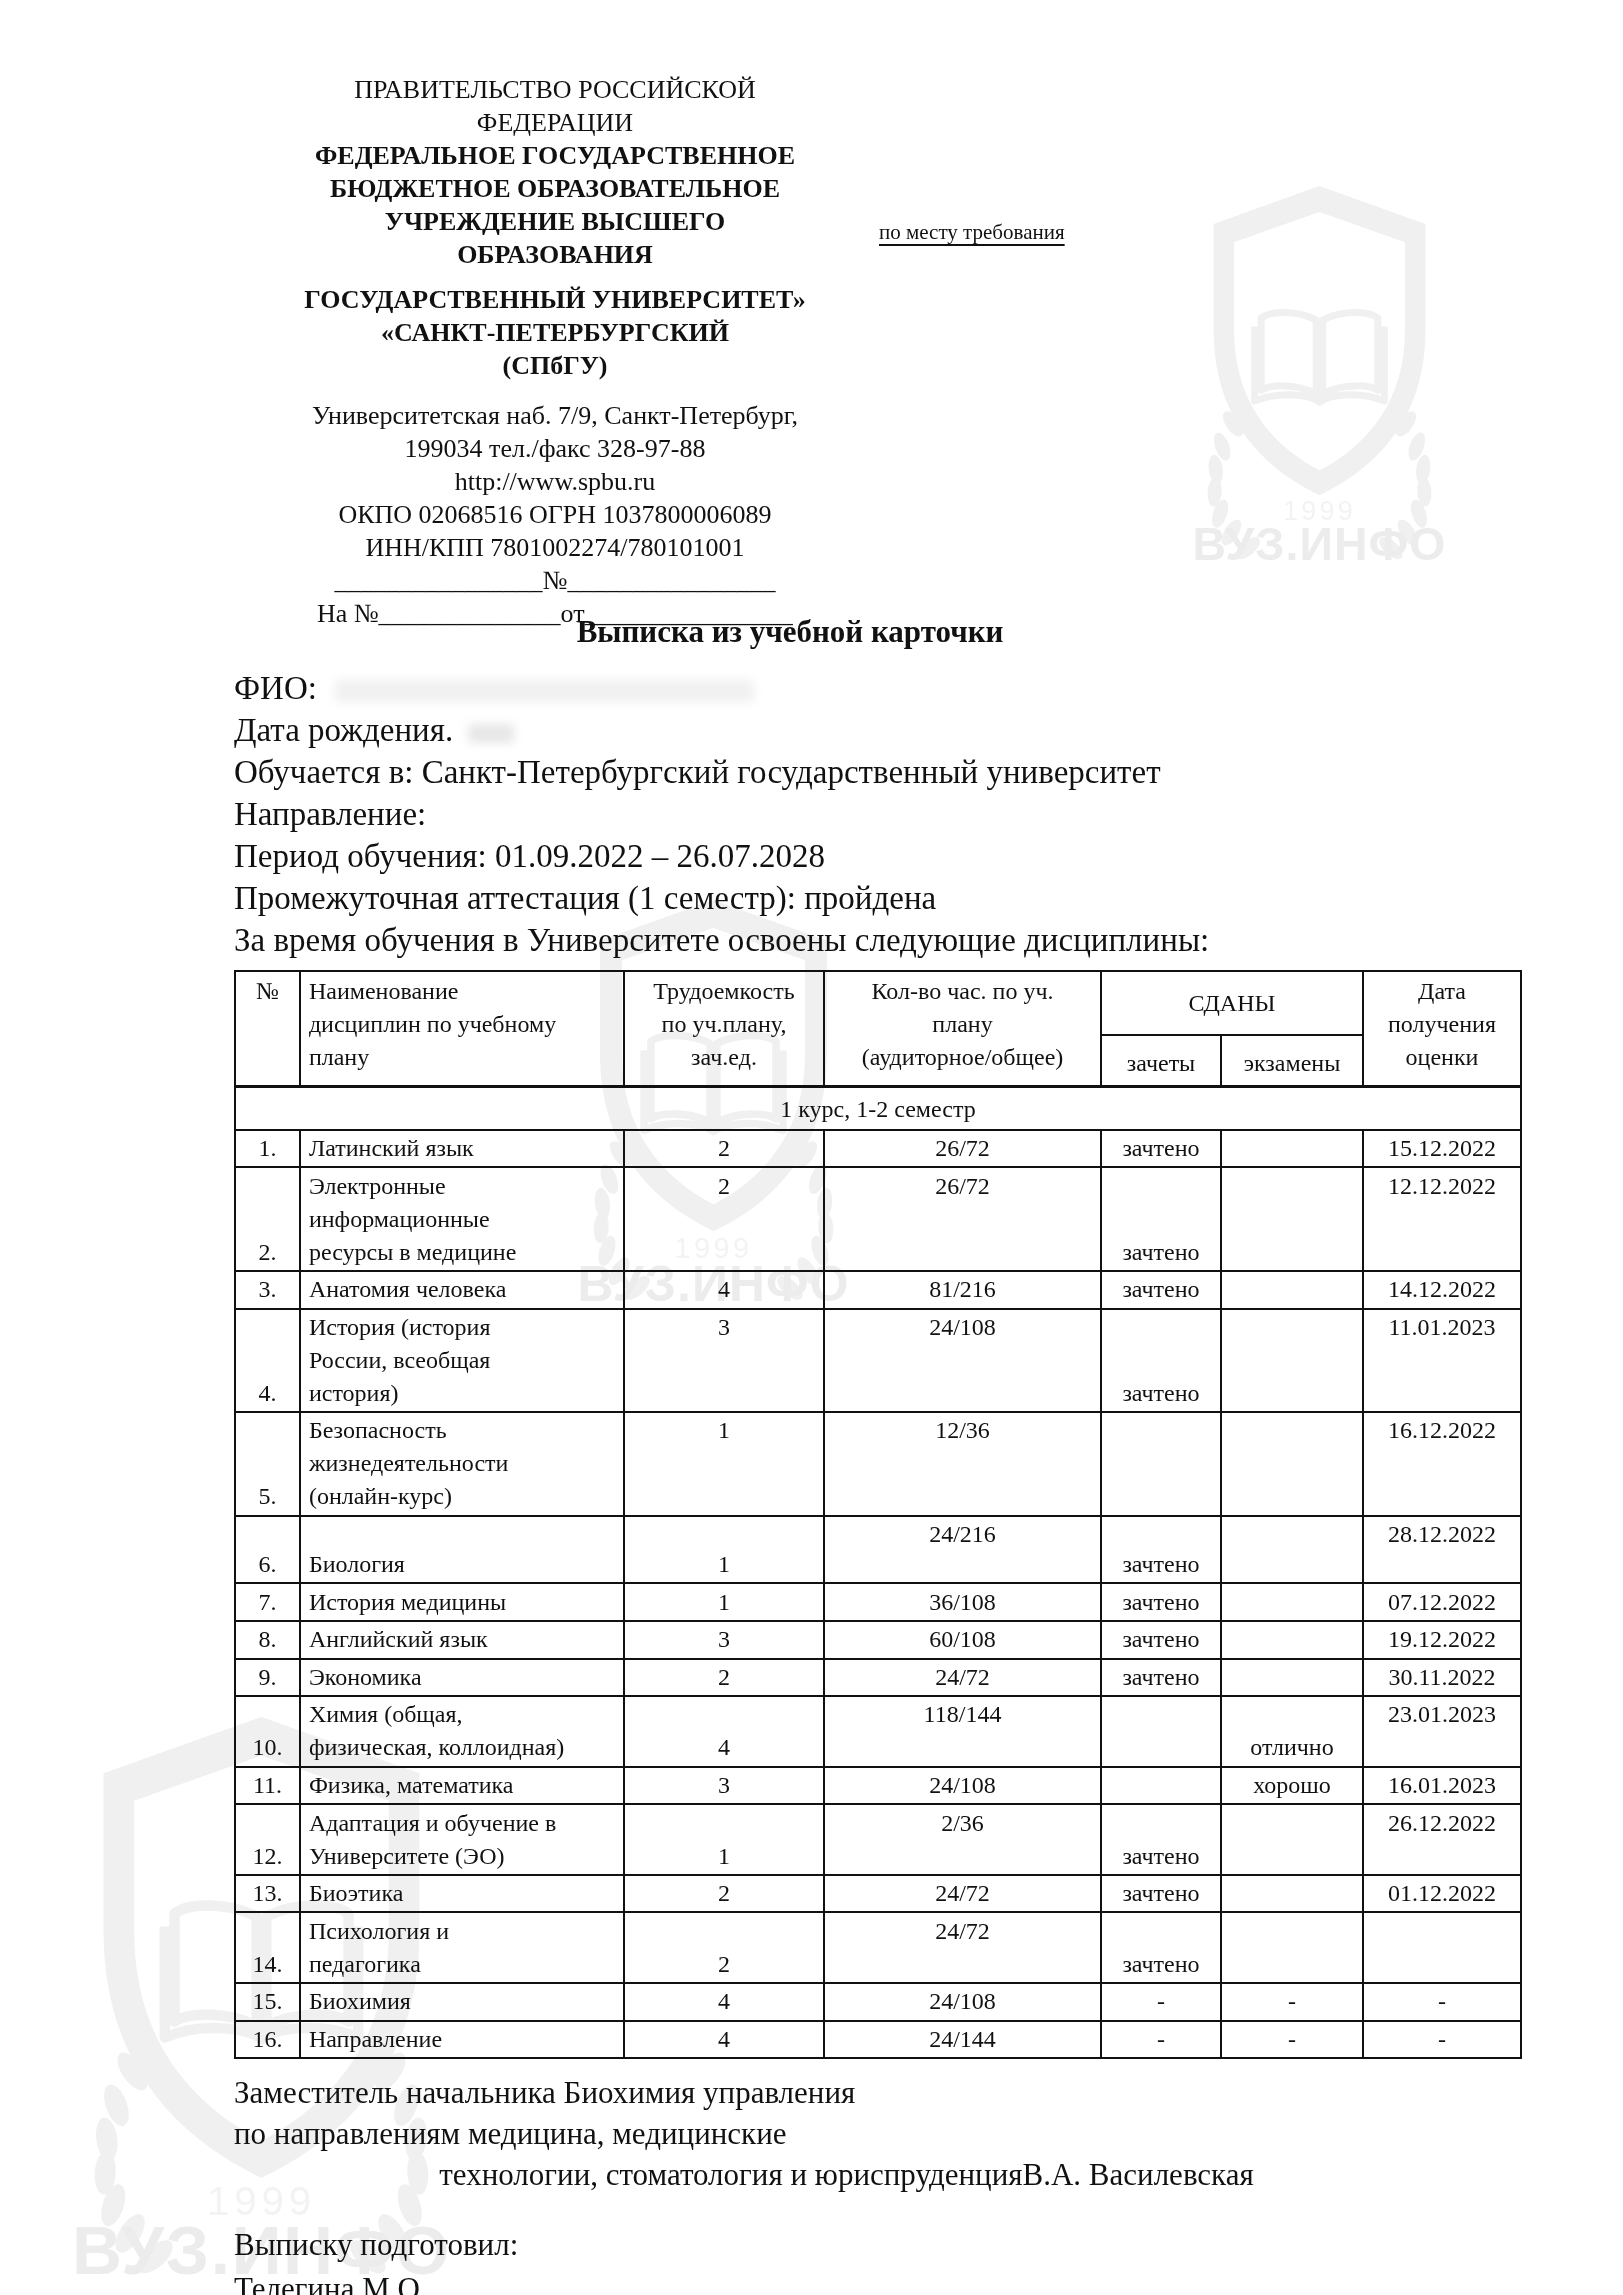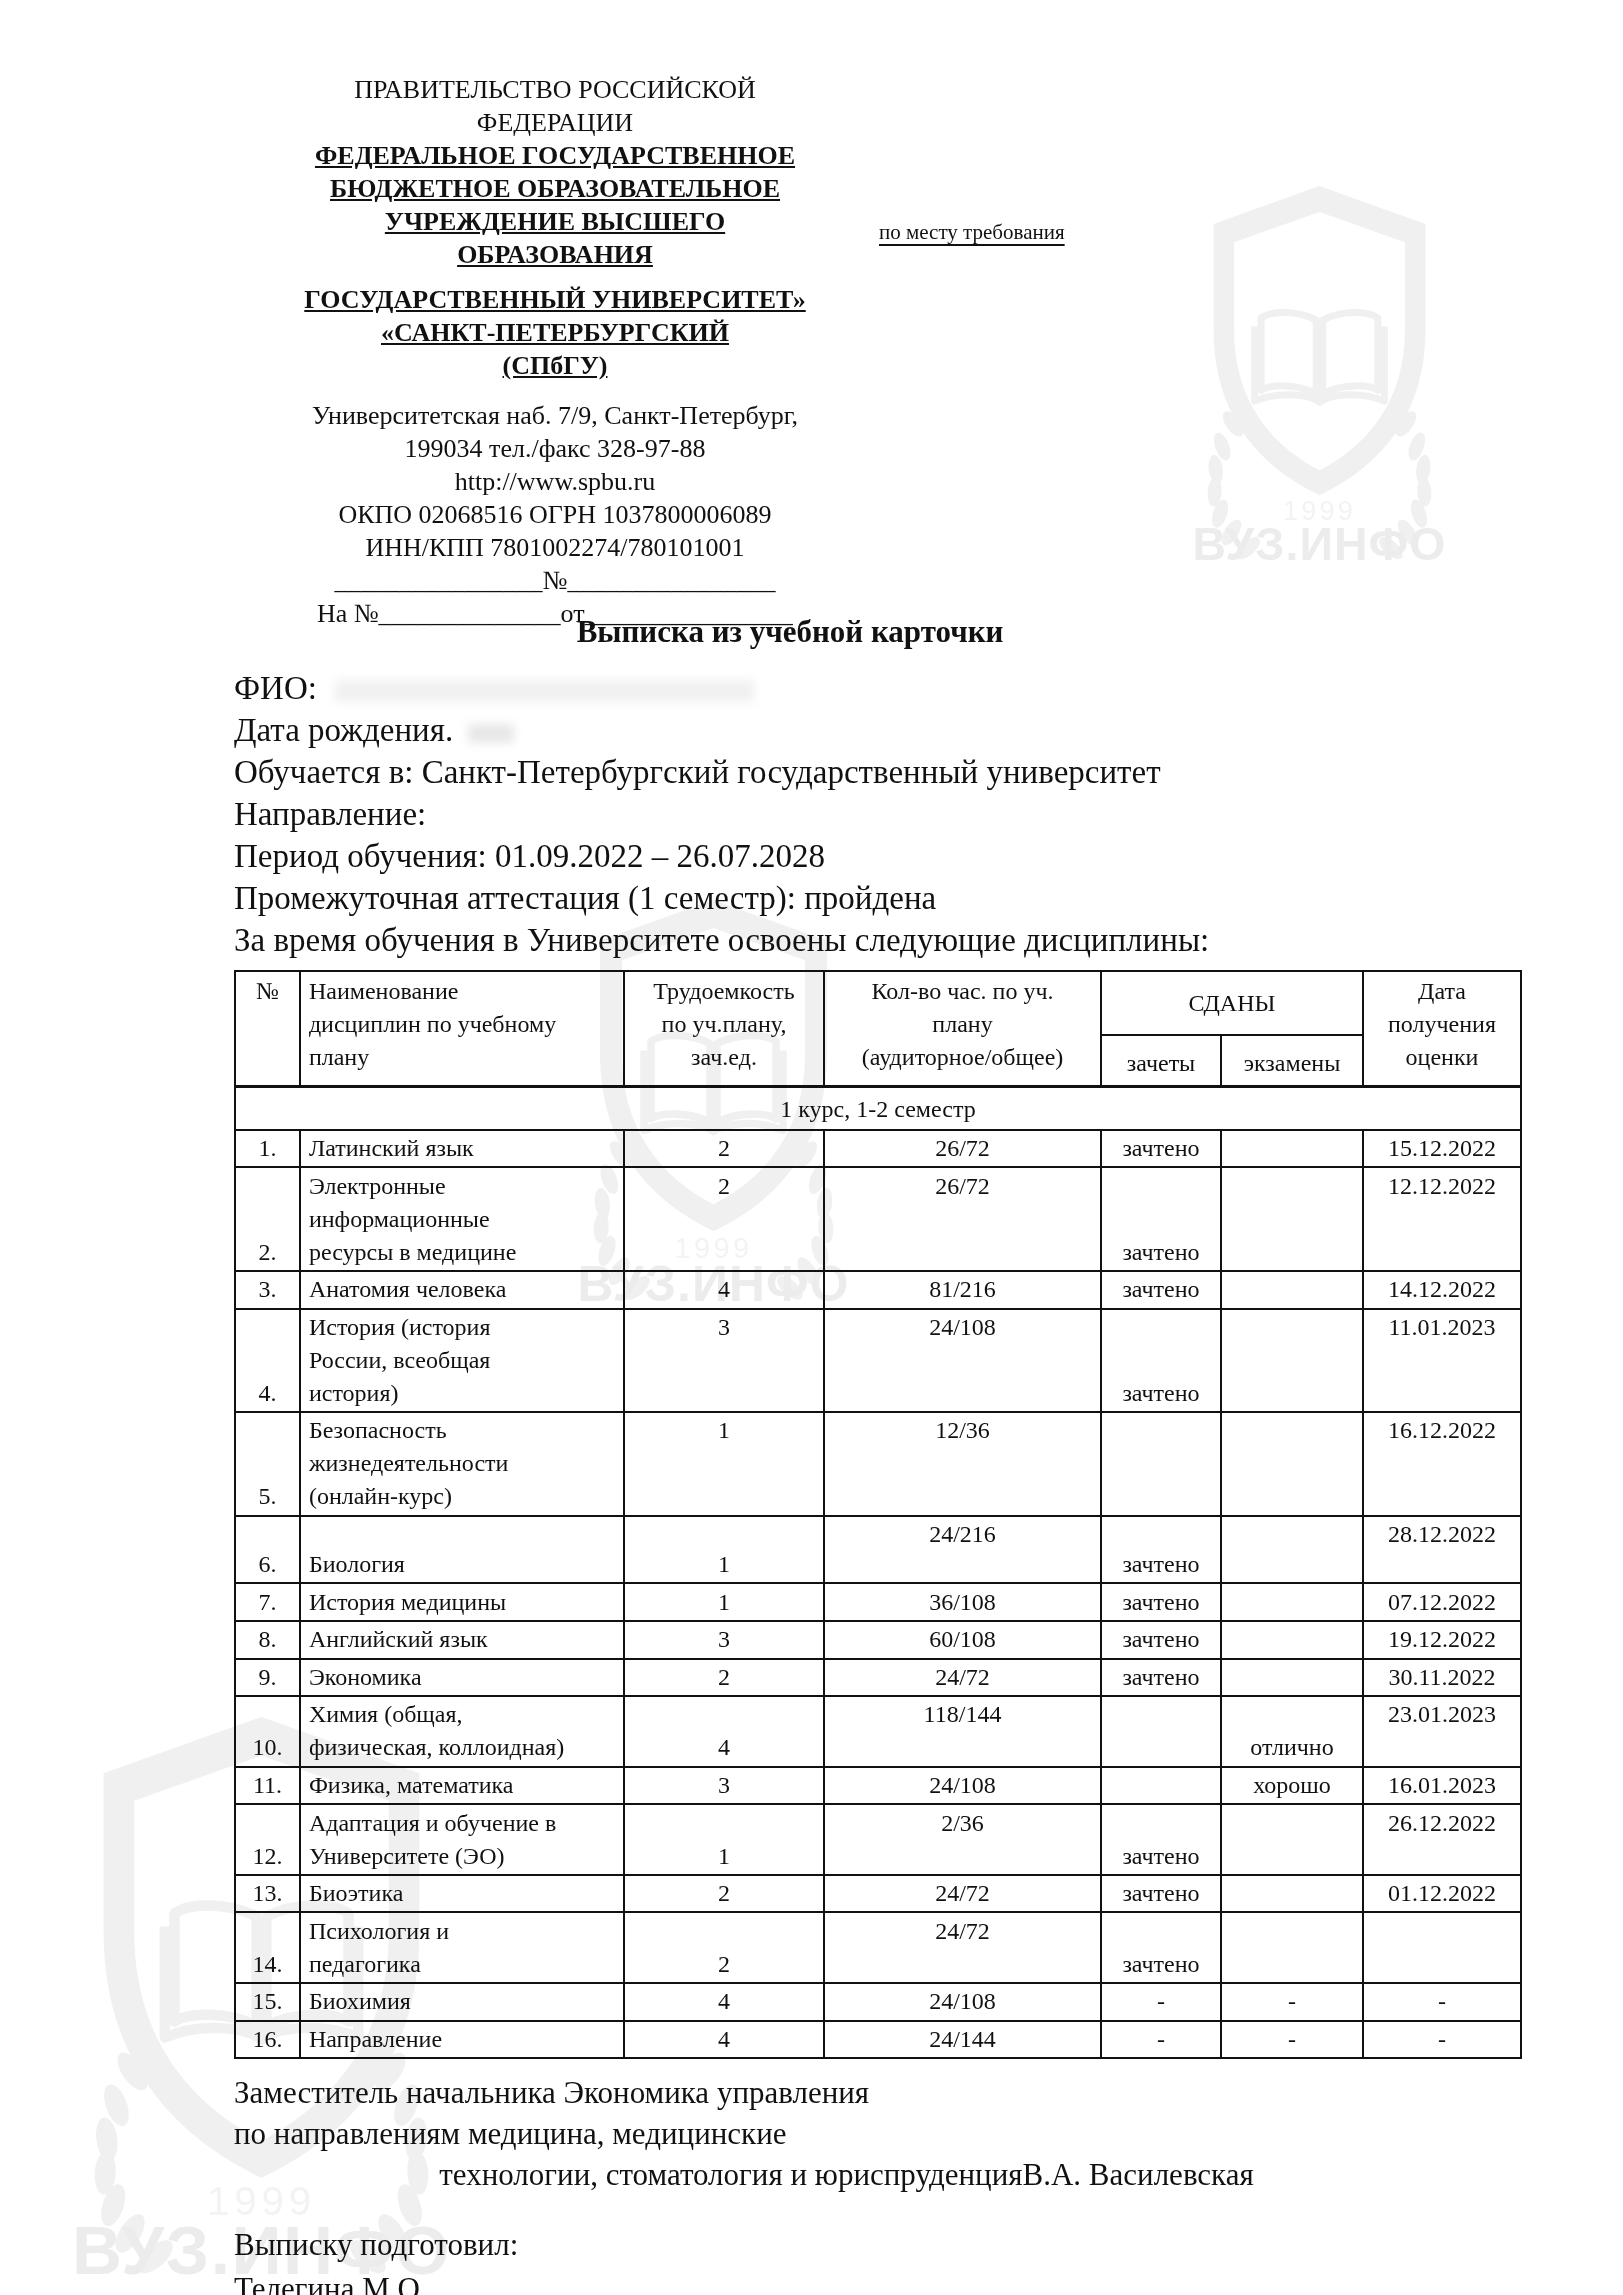--- a/index.html
+++ b/index.html
@@ -10,21 +10,21 @@
   
   .wm{position:absolute;z-index:0;}
   .wm svg{display:block;width:100%;height:auto;}
   .wm1{left:1179px;top:158px;width:281px;}
   .wm2{left:563px;top:870px;width:301px;}
   .wm3{left:52px;top:1675px;width:419px;}
   .defs-svg{position:absolute;width:0;height:0;overflow:hidden;}
   
   .letterhead{position:absolute;left:275px;top:73px;width:560px;z-index:1;
     text-align:center;font-size:26px;line-height:33px;}
-  .b{font-weight:bold;text-decoration:underline;}
+  .b{font-weight:bold;}
   .gap1{height:11.8px;} .gap2{height:17px;}
   .na-line{text-align:left;padding-left:42px;}
   .recipient{position:absolute;left:879px;top:220px;z-index:1;
     font-size:21px;text-decoration:underline;text-underline-offset:5.2px;}
   
   .main{position:absolute;left:234px;top:614px;width:1302px;z-index:1;}
   .doc-title{font-size:31px;font-weight:bold;text-align:center;padding-right:190px;margin-bottom:17px;}
   .info{font-size:33px;line-height:42px;}
   .info-line{white-space:nowrap;}
   .ghost{display:inline-block;background:#8a8a8a;opacity:.12;filter:blur(4.6px);
@@ -329,21 +329,21 @@
             <td class="c-credit">4</td>
             <td class="c-hours">24/144</td>
             <td class="c-zachet">-</td>
             <td class="c-exam">-</td>
             <td class="c-date">-</td>
           </tr>
         </tbody>
     </table>
 
     <div class="sign-block">
-      <div>Заместитель начальника Экономика управления</div>
+      <div>Заместитель начальника Биохимия управления</div>
       <div>по направлениям медицина, медицинские</div>
       <div class="sig-row">
         <span>технологии, стоматология и юриспруденция</span>
         <span>В.А. Василевская</span>
       </div>
     </div>
 
     <div class="prepared">
       <div>Выписку подготовил:</div>
       <div>Телегина М.О.</div>

